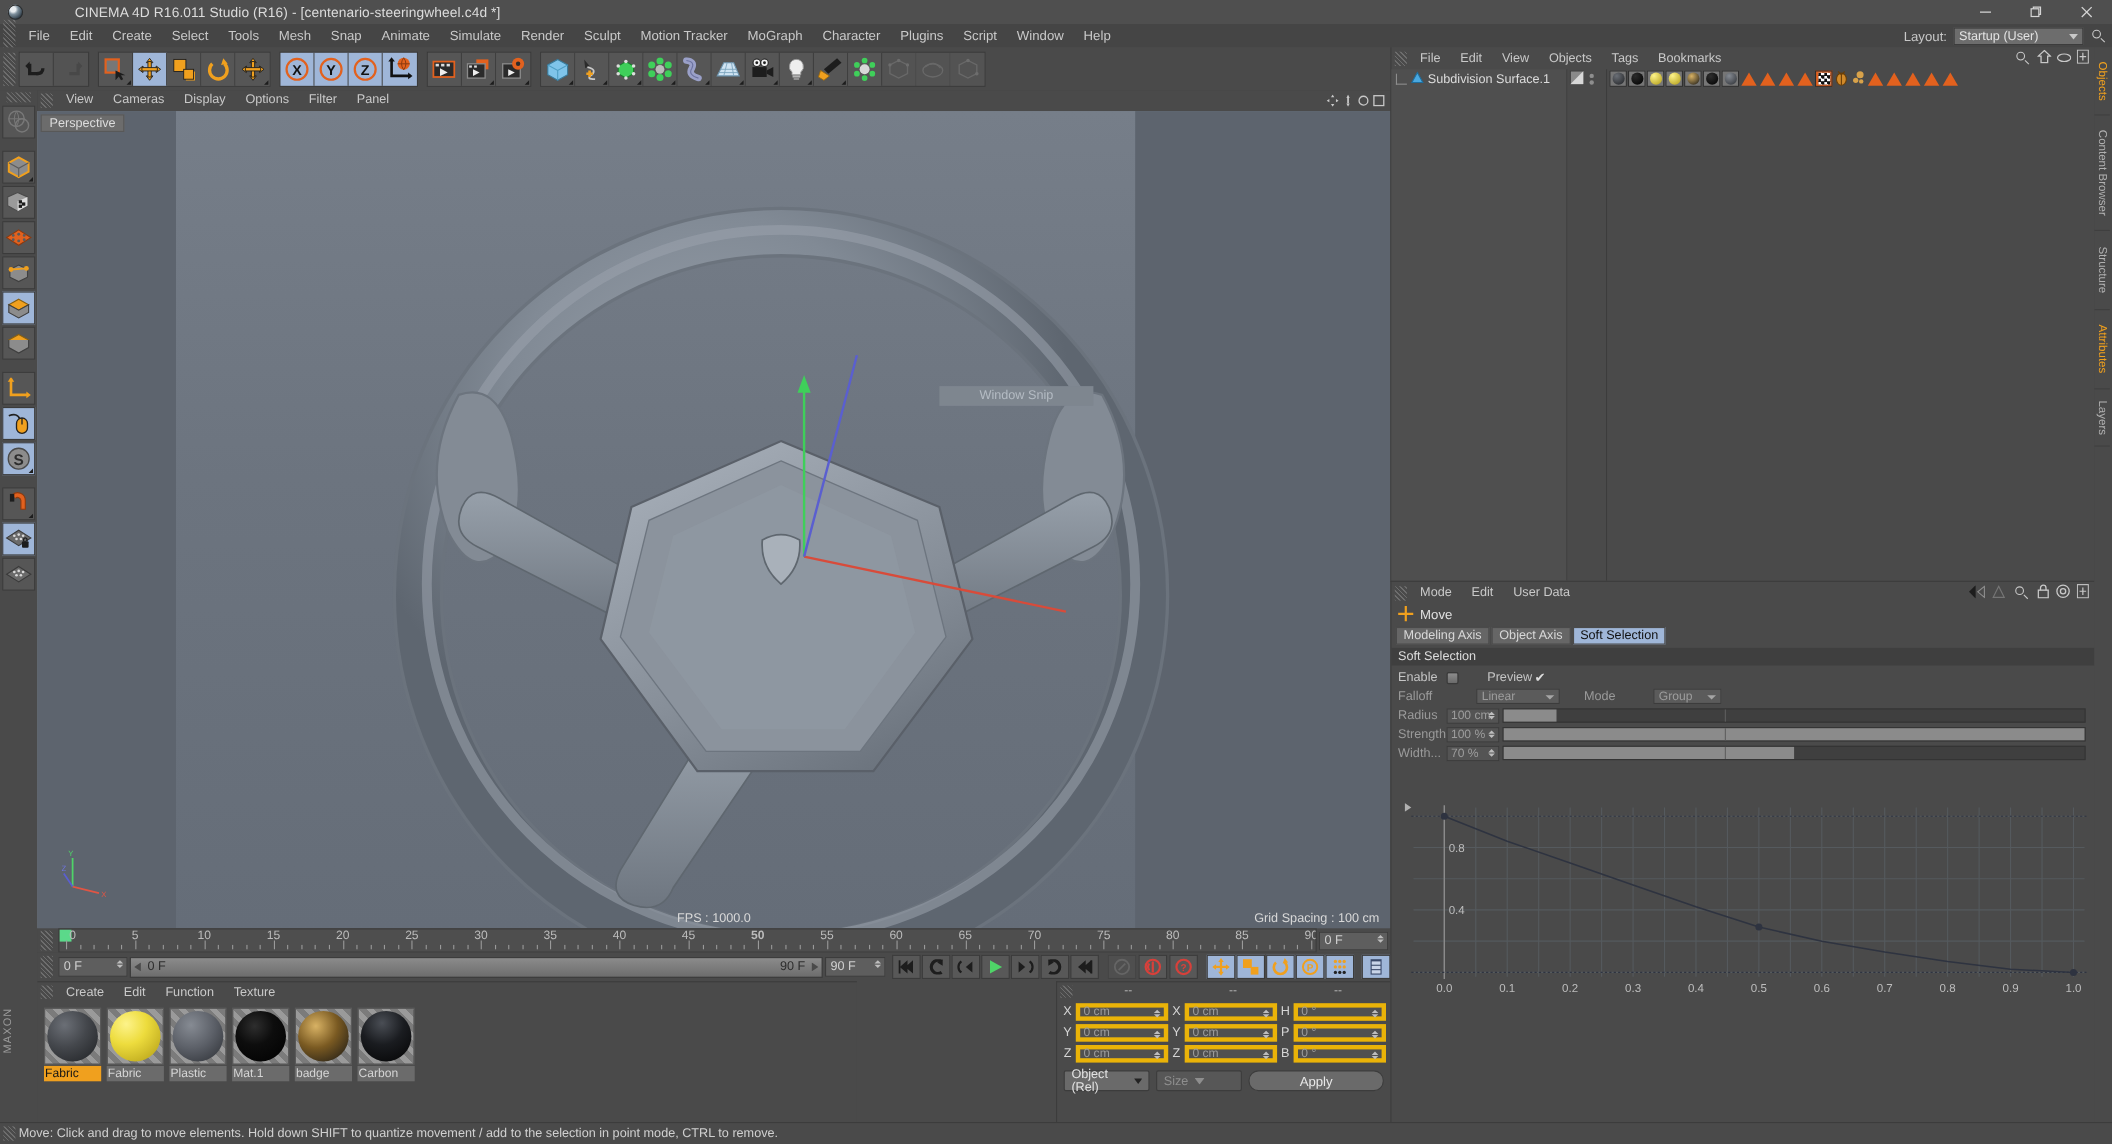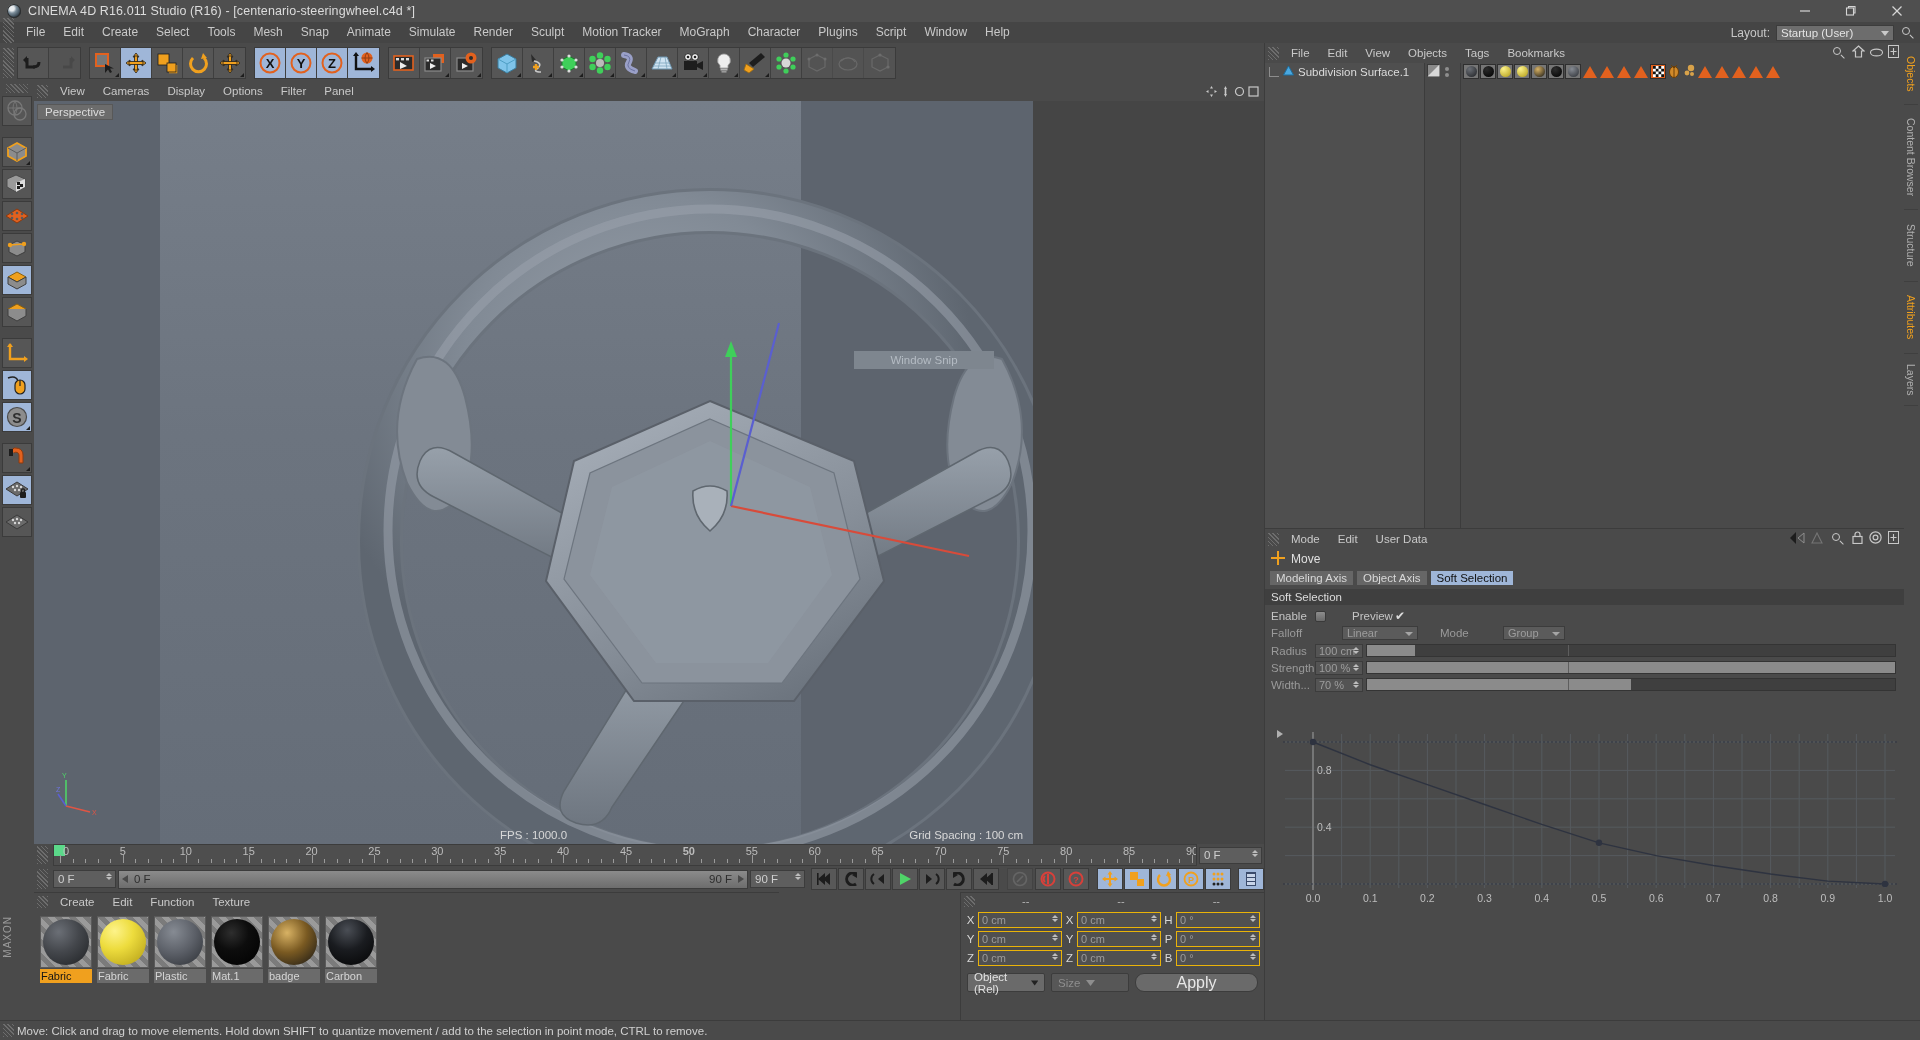--- a/index.html
+++ b/index.html
@@ -7,21 +7,21 @@
     width:1920px; height:1040px; overflow:hidden;
     background:#4a4a4a;
     font-family:"Liberation Sans", sans-serif;
     font-size:12px; color:#c8c8c8;
     -webkit-font-smoothing:antialiased;
   }
   .app{ position:relative; width:1920px; height:1040px; }
 
   
   .titlebar{ position:absolute; left:0; top:0; width:1920px; height:22px;
-    background:#4f4f4f; display:flex; align-items:center; }
+    background:#4f4f4f; display:flex; align-items:center;gap:40px; }
   .tb-logo{ width:14px; height:14px; border-radius:50%;
     background:radial-gradient(circle at 35% 32%, #e8ecef 0 18%, #7d8f9c 35%, #24313c 75%);
     margin-left:7px; margin-right:7px; box-shadow:0 0 0 1px #2c2c2c inset; flex:none;}
   .tb-title{ font-size:12.5px; color:#dcdcdc; letter-spacing:.1px;}
   .tb-ctrls{ margin-left:auto; display:flex; height:22px;}
   .tb-btn{ width:46px; height:22px; display:flex; align-items:center; justify-content:center;
     color:#d5d5d5; font-size:13px;}
 
   
   .menubar{ position:absolute; left:0; top:22px; width:1920px; height:21px;
@@ -69,21 +69,21 @@
   .lsep{height:7px;}
   .maxon{ position:absolute; left:2px; bottom:44px; width:30px; writing-mode:vertical-rl;
     transform:rotate(180deg); font-size:10px; color:#9b9b9b; letter-spacing:1px; text-align:center;}
 
   
   .viewport{ position:absolute; left:34px; top:82px; width:1230px; height:762px; background:#454545;}
   .vp-menubar{ height:19px; background:#4a4a4a; display:flex; align-items:center;}
   .vp-menubar .menu-item{height:19px;line-height:19px;font-size:11.5px;}
   .vp-icons{margin-left:auto; display:flex; gap:3px; padding-right:5px; align-items:center;}
   .vp-ic{width:11px;height:11px; position:relative;}
-  .vp-canvas{ position:absolute; left:0; top:19px; width:999px; height:743px;
+  .vp-canvas{ position:absolute; left:0; top:19px; width:1230px; height:743px;
      background:#6f7782; overflow:hidden;}
   .vp-inner{ position:absolute; left:0; top:0; right:0; bottom:0;
      background:
      linear-gradient(180deg,#767e89 0%,#6c747f 45%,#656d78 100%);}
   .vp-side-l{position:absolute;left:0;top:0;width:126px;height:100%;background:#5d646e;}
   .vp-side-r{position:absolute;right:0;top:0;width:232px;height:100%;background:#5d646e;}
   .persp-tab{position:absolute; left:3px; top:3px; background:#6c6c6c; color:#ddd;
      font-size:11.5px; padding:1px 7px; border:1px solid #585858;}
   .vp-footer{position:absolute; left:0; bottom:0; width:100%; height:18px;
      display:flex;align-items:center; font-size:11.5px; color:#d8d8d8;}
@@ -137,28 +137,28 @@
   .mat-lbl.sel{background:#f0a01e;color:#151515;}
 
   
   .coords{position:absolute;left:960px;top:892px;width:304px;height:128px;background:#4a4a4a;
     border-top:1px solid #3c3c3c; border-left:1px solid #3c3c3c;}
   .co-head{height:16px;display:flex;align-items:center;font-size:11px;color:#b5b5b5;}
   .co-head span{flex:1;text-align:center;}
   .co-rows{padding:2px 4px;}
   .co-row{display:flex;align-items:center;gap:2px;height:17px;margin-bottom:2px;}
   .co-ax{width:11px;font-size:11.5px;color:#d6d6d6;text-align:center;}
-  .co-f{flex:1;height:16px;background:#505050;border:1px solid #eab308;
+  .co-f{flex:1;height:16px;background:#505050;border:4px solid #eab308;
      font-size:11px;color:#9c9c9c;display:flex;align-items:center;padding:0 3px;position:relative;}
   .co-foot{display:flex;gap:6px;padding:3px 6px;align-items:center;}
   .co-dd{height:19px;background:#6a6a6a;border:1px solid #3c3c3c;font-size:11.5px;color:#e2e2e2;
     display:flex;align-items:center;padding:0 6px;gap:6px;border-radius:2px;}
   .co-dd.dis{background:#575757;color:#8e8e8e;}
   .co-apply{flex:1;height:19px;background:#6a6a6a;border:1px solid #3c3c3c;border-radius:9px;
-    display:flex;align-items:center;justify-content:center;font-size:16px;color:#e8e8e8;}
+    display:flex;align-items:center;justify-content:center;font-size:12px;color:#e8e8e8;}
 
   
   .statusbar{position:absolute;left:0;bottom:0;width:1920px;height:20px;background:#4a4a4a;
     display:flex;align-items:center;border-top:1px solid #3c3c3c;}
   .status-txt{font-size:11.5px;color:#d0d0d0;}
 
   
   .objman{position:absolute;left:1264px;top:43px;width:640px;height:485px;background:#4a4a4a;
     border-left:1px solid #3c3c3c;}
   .om-menu{height:20px;display:flex;align-items:center;}

